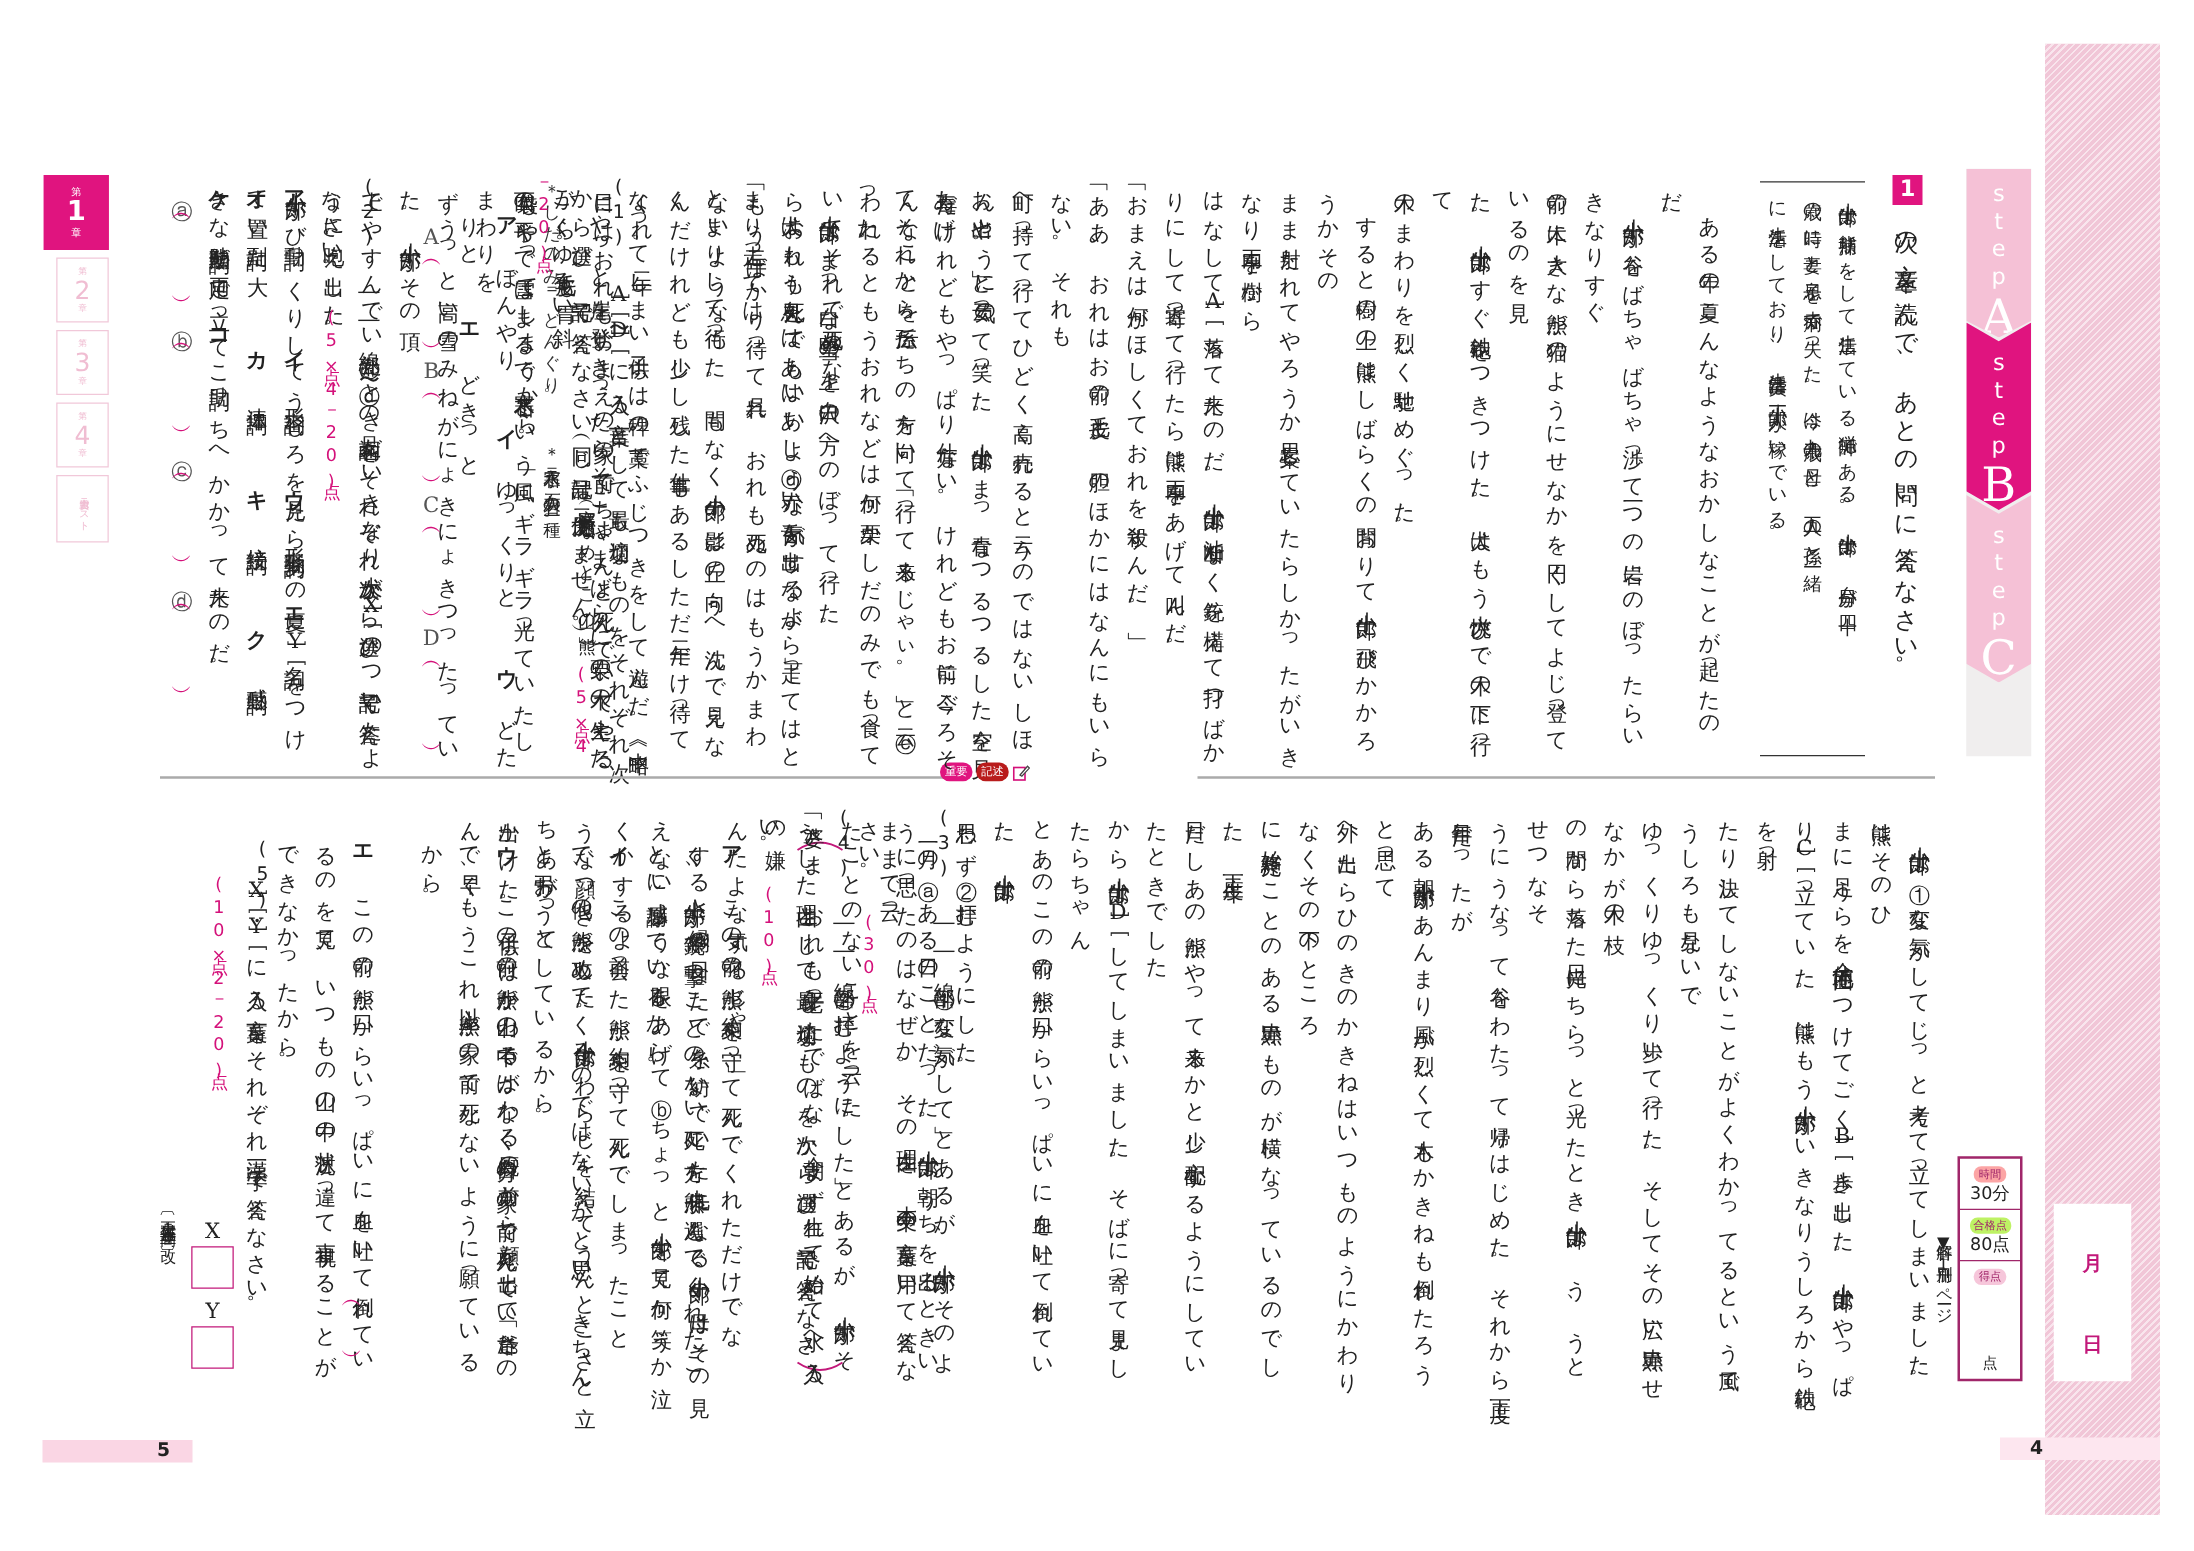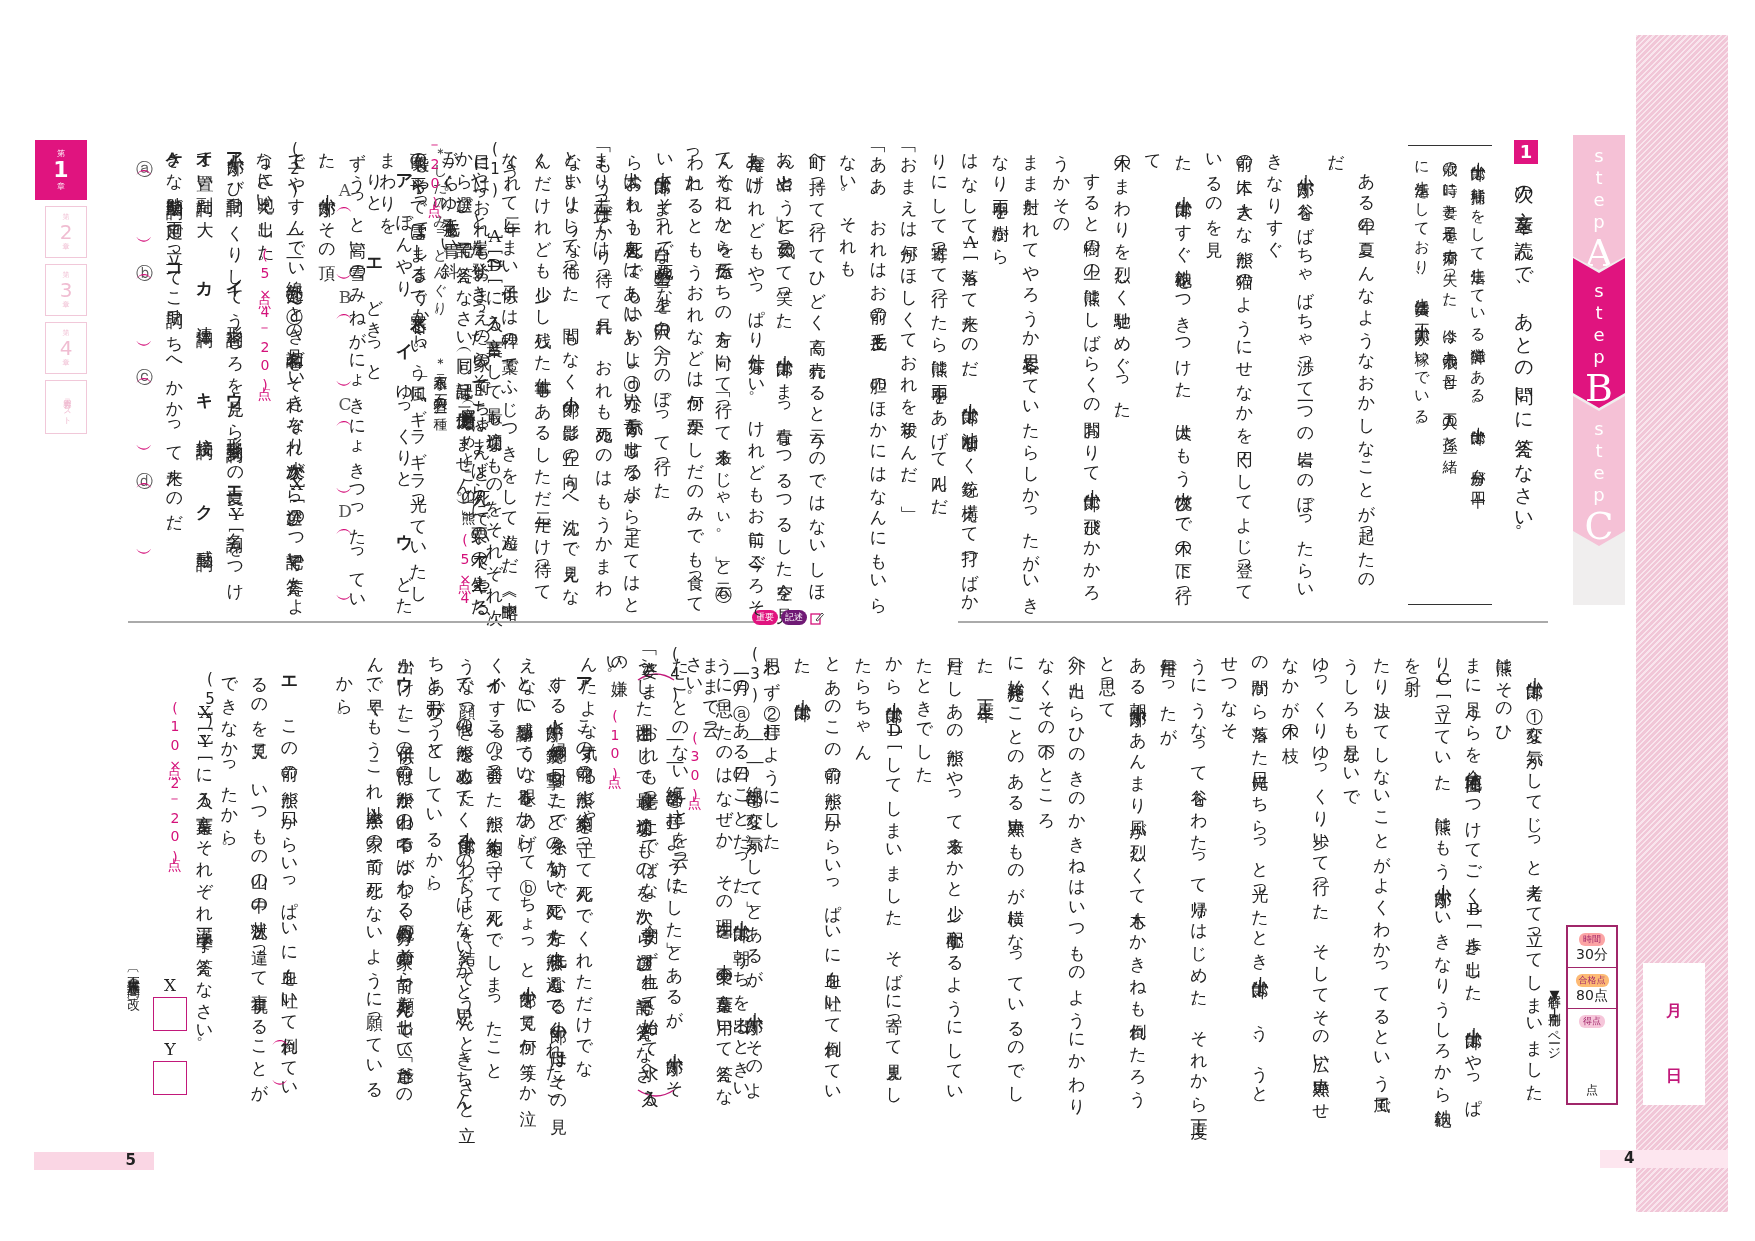--- a/index.html
+++ b/index.html
@@ -115,21 +115,21 @@
     <span>ⓑ</span><span class="ansparen">（　　　）</span>
     <span>ⓒ</span><span class="ansparen">（　　　）</span>
     <span>ⓓ</span><span class="ansparen">（　　　）</span>
   </p>
 </div>
 
 <div class="abs hr" style="left:128px;top:621px;width:640px;"></div>
 
 <div class="abs" style="left:752px;top:610px;display:flex;gap:3px;align-items:center;">
   <span class="gothic" style="background:#e0147f;color:#fff;font-size:9px;border-radius:8px;padding:1px 4px;">重要</span>
-  <span class="gothic" style="background:#701a75;color:#fff;font-size:9px;border-radius:8px;padding:1px 4px;">記述</span>
+  <span class="gothic" style="background:#b91c1c;color:#fff;font-size:9px;border-radius:8px;padding:1px 4px;">記述</span>
   <svg width="14" height="14" viewBox="0 0 14 14">
       <rect x="1" y="3" width="9" height="10" fill="none" stroke="#d4117a" stroke-width="1.3"></rect>
       <path d="M6 9 L12 2 L13.5 3.5 L7.5 10 Z" fill="#fff" stroke="#444" stroke-width="1"></path>
     </svg>
 </div>
 
 <div class="abs vert" style="left:680px;top:645px;height:465px;font-size:17px;line-height:30px;letter-spacing:2.3px;">
   <p style="margin:0;">
     <span class="gothic" style="font-size:15px;">(3)</span>
     <span>――線部①「変な気がして」とあるが、小十郎がそのように思ったのはなぜか。その理由を、本文中の言葉を用いて答えなさい。</span>
@@ -256,21 +256,21 @@
 </div>
 
 <div class="abs vert gothic" style="left:1545px;top:985px;font-size:13px;letter-spacing:1px;">解答▼別冊1ページ</div>
 
 <div class="abs gothic" style="left:1566px;top:925px;width:52px;height:180px;border:2px solid #a0266a;box-sizing:border-box;text-align:center;">
   <div style="height:40px;border-bottom:1.5px solid #a0266a;">
     <div style="display:inline-block;margin-top:4px;background:#fca5a5;color:#a0266a;font-size:9px;border-radius:6px;padding:0 4px;">時間</div>
     <div style="font-size:14px;">30分</div>
   </div>
   <div style="height:40px;border-bottom:1.5px solid #a0266a;">
-    <div style="display:inline-block;margin-top:4px;background:#fdba74;color:#a0266a;font-size:9px;border-radius:6px;padding:0 3px;">合格点</div>
+    <div style="display:inline-block;margin-top:4px;background:#bef264;color:#a0266a;font-size:9px;border-radius:6px;padding:0 3px;">合格点</div>
     <div style="font-size:14px;text-align:center;">80点</div>
   </div>
   <div style="height:94px;position:relative;">
     <div style="display:inline-block;margin-top:4px;background:#f6c6da;color:#a0266a;font-size:9px;border-radius:6px;padding:0 4px;">得点</div>
     <div style="position:absolute;bottom:4px;left:0;right:0;font-size:12px;">点</div>
   </div>
 </div>
 
 <div class="abs stripe" style="left:1636px;top:35px;width:92px;height:1177px;"></div>
 

